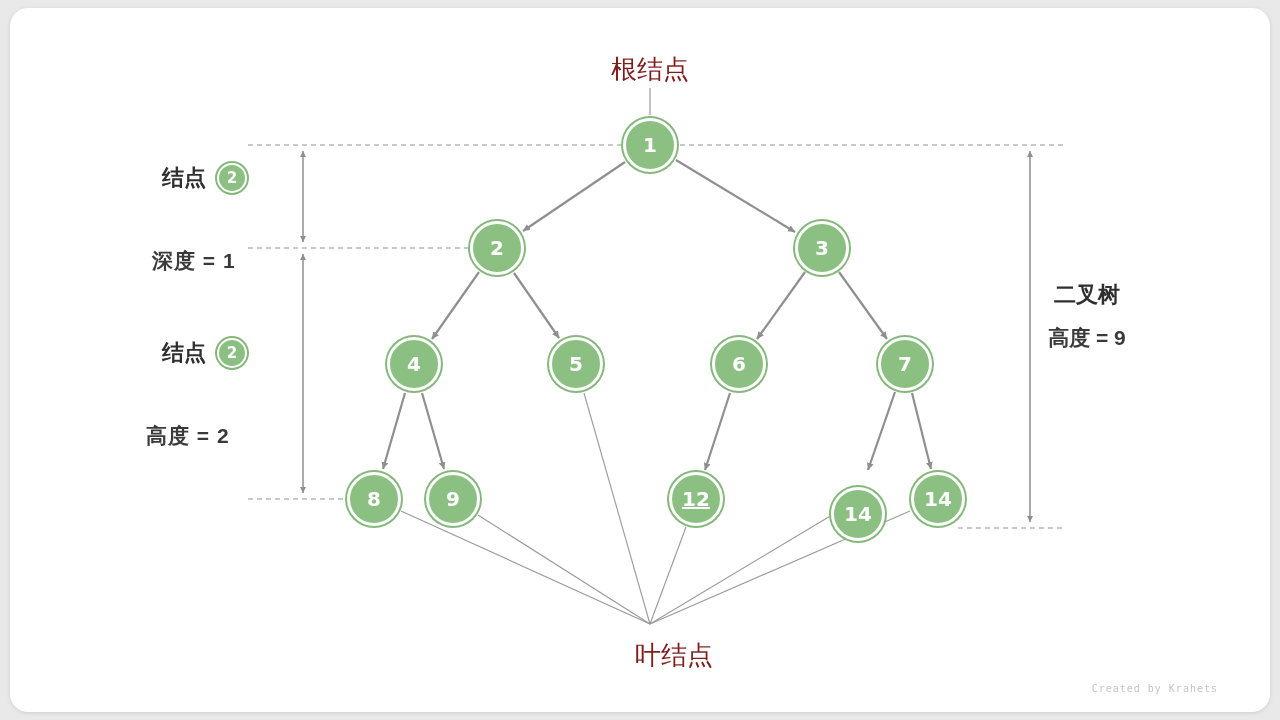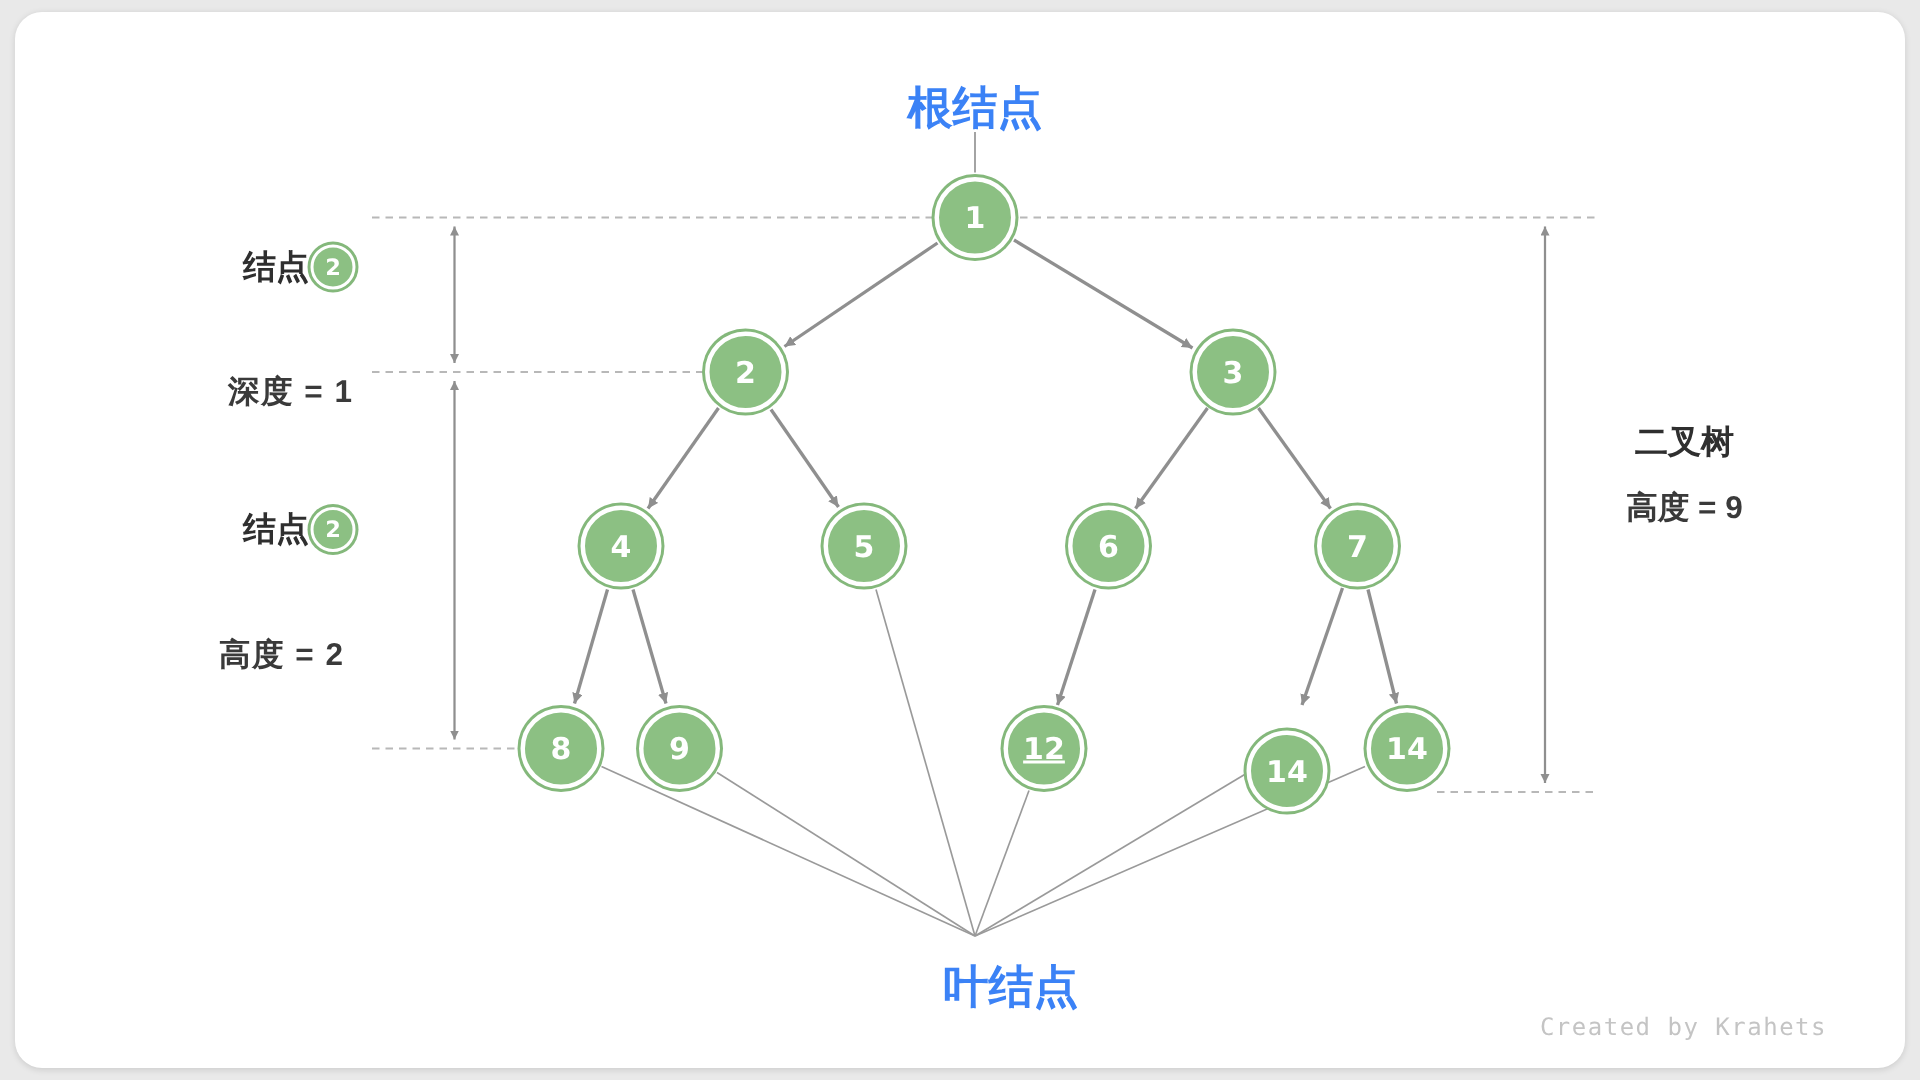--- a/index.html
+++ b/index.html
@@ -27,39 +27,39 @@
   .badge{
     width:26px;height:26px;border-radius:50%;
     background:#8cc083;border:2px solid #ffffff;
     box-shadow:0 0 0 2px #84b87b;
     color:#ffffff;font-weight:700;font-size:15px;
     display:flex;align-items:center;justify-content:center;
     font-family:"DejaVu Sans", sans-serif;
   }
   .big-label{
     position:absolute;transform:translateX(-50%);
-    font-size:30px;font-weight:700;color:#3b82f6;white-space:nowrap;
+    font-size:26px;font-weight:400;color:#7f1d1d;white-space:nowrap;
   }
   .anno-row{
-    position:absolute;display:flex;align-items:center;gap:1px;
+    position:absolute;display:flex;align-items:center;gap:11px;
     font-size:22px;font-weight:700;color:#2f2f2f;white-space:nowrap;
   }
   .measure-text{
     position:absolute;font-size:21px;font-weight:700;color:#3a3a3a;
     letter-spacing:1px;white-space:nowrap;margin-top:32px;
   }
   .tree-height-block{
     position:absolute;text-align:center;
     font-size:21px;font-weight:700;color:#3a3a3a;white-space:nowrap;
   }
   .tree-height-block .l1{margin-bottom:14px;font-size:22px;color:#2f2f2f;}
   .watermark{
     position:absolute;right:52px;bottom:18px;
     font-family:"DejaVu Sans Mono", monospace;
-    font-size:16px;color:#c4c4c4;letter-spacing:1px;
+    font-size:10px;color:#c4c4c4;letter-spacing:1px;
   }
 </style>
 </head>
 <body>
 
 <div class="card">
 
   <svg class="layer" viewBox="0 0 1280 720">
     <defs>
       <marker id="arrow" markerWidth="9" markerHeight="9" refX="7" refY="3.5" orient="auto" markerUnits="userSpaceOnUse">
@@ -133,19 +133,19 @@
     <span class="badge">2</span>
   </div>
   <div class="measure-text" style="left:142px;top:207px;">深度 = 1</div>
 
   <div class="anno-row" style="left:152px;top:330px;">
     <span>结点</span>
     <span class="badge">2</span>
   </div>
   <div class="measure-text" style="left:136px;top:382px;">高度 = 2</div>
 
-  <div class="tree-height-block" style="left:1048px;top:272px;width:130px;">
+  <div class="tree-height-block" style="left:1012px;top:272px;width:130px;">
     <div class="l1">二叉树</div>
     <div>高度 = 9</div>
   </div>
 
   <div class="watermark">Created by Krahets</div>
 </div>
 
 </body></html>

